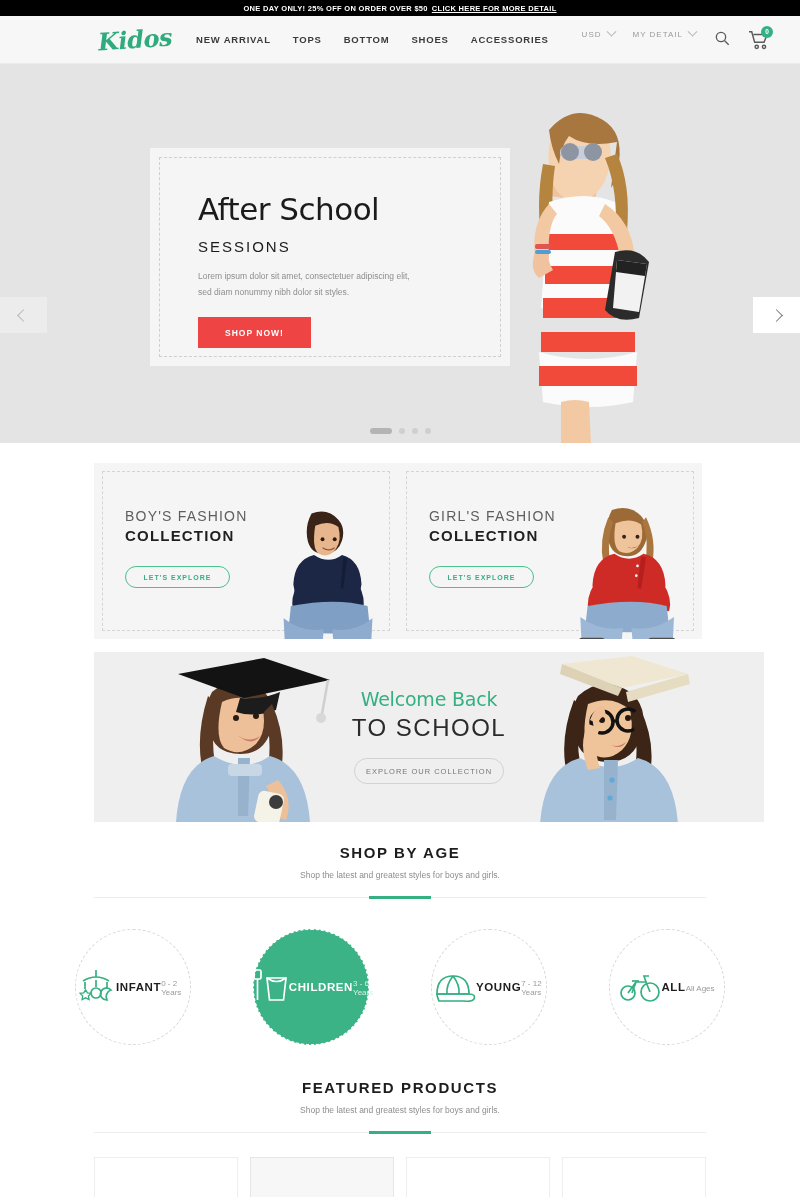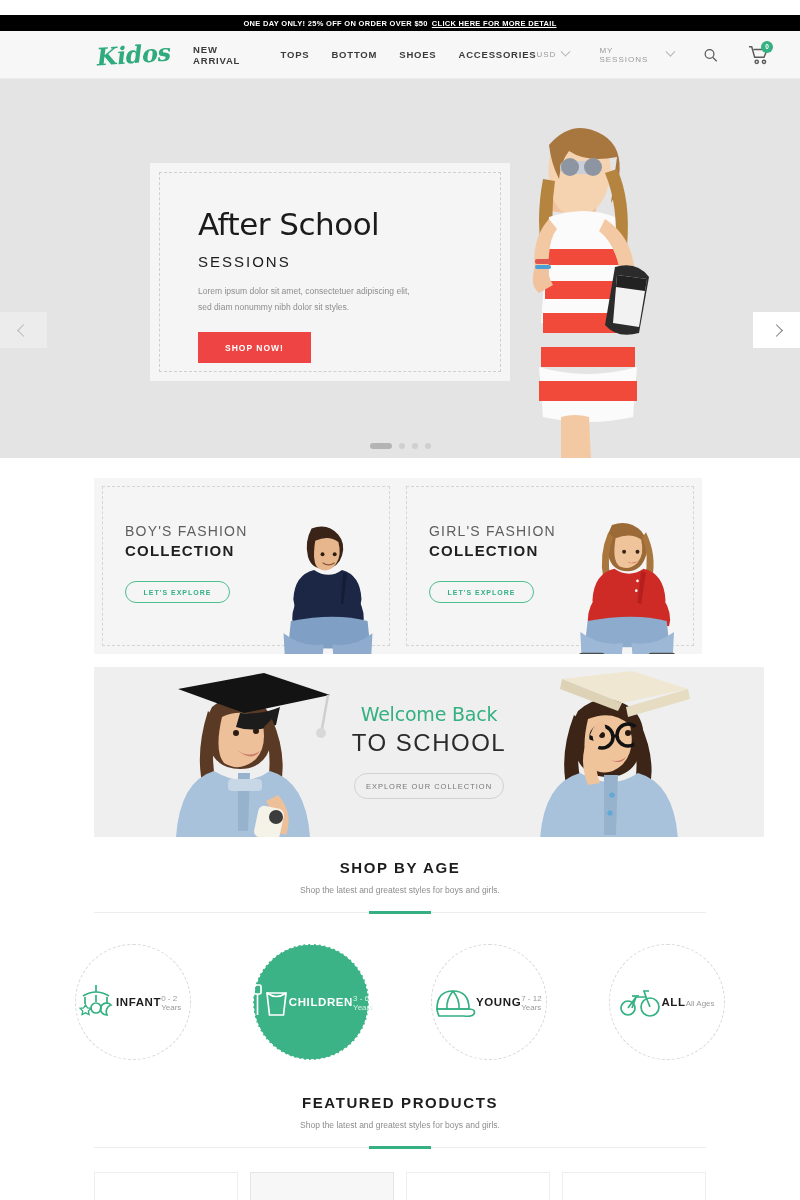--- a/index.html
+++ b/index.html
@@ -8,21 +8,21 @@
     font-family: "Liberation Sans", sans-serif;
     background: #ffffff;
     overflow: hidden;
   }
   .page { position: relative; width: 800px; height: 1200px; }
 
   
   .announce {
     height: 16px; background: #000000; color: #ffffff;
     display: flex; align-items: center; justify-content: center;
-    font-size: 7.5px; font-weight: bold; letter-spacing: .3px; margin-top: 15px;
+    font-size: 7.5px; font-weight: bold; letter-spacing: .3px;
   }
   .announce .link { text-decoration: underline; margin-left: 4px; cursor: pointer; }
 
   
   .header {
     height: 48px; background: #f7f7f7;
     display: flex; align-items: center;
     border-bottom: 1px solid #ececec;
     padding: 0 30px 0 0;
   }
@@ -31,21 +31,21 @@
     font-family: "DejaVu Serif", serif; font-style: italic;
     font-size: 24px; font-weight: bold; letter-spacing: -.5px;
     transform: rotate(-4deg); margin-left: 80px; margin-right: 6px;
   }
   .nav { display: flex; gap: 22px; align-items: center; }
   .nav a {
     font-size: 9.5px; font-weight: bold; color: #3a3a3a;
     letter-spacing: .8px; text-decoration: none; cursor: pointer;
   }
   .hdr-right {
-    margin-left: auto; display: flex; align-items: center; gap: 30px;
+    margin-left: auto; display: flex; align-items: flex-start; gap: 18px;
   }
   .hdr-sel {
     display: flex; align-items: center; gap: 6px;
     font-size: 8px; color: #9a9a9a; letter-spacing: 1px; cursor: pointer;
   }
   .chev-d {
     width: 7px; height: 7px; border-right: 1.3px solid #b5b5b5;
     border-bottom: 1.3px solid #b5b5b5; transform: rotate(45deg) translate(-2px,-2px);
   }
   .icon-search { width: 16px; height: 16px; cursor: pointer; }
@@ -201,21 +201,21 @@
       <a>SHOES</a>
       <a>ACCESSORIES</a>
     </nav>
 
     <div class="hdr-right">
       <div class="hdr-sel">
         <span>USD</span>
         <span class="chev-d"></span>
       </div>
       <div class="hdr-sel">
-        <span>MY SESSIONS</span>
+        <span>MY DETAIL</span>
         <span class="chev-d"></span>
       </div>
       <svg class="icon-search" viewBox="0 0 24 24" fill="none" stroke="#5a5a5a" stroke-width="2">
         <circle cx="10.5" cy="10.5" r="7"></circle>
           <line x1="16" y1="16" x2="22" y2="22"></line>
       </svg>
       <div class="cart-wrap">
         <svg viewBox="0 0 24 22" fill="none" stroke="#5a5a5a" stroke-width="1.6" style="width:22px;height:20px">
           <path d="M1 2h3l3.2 11.5h10.3L21 5H6"></path>
           <circle cx="9.5" cy="18.5" r="1.8"></circle>

